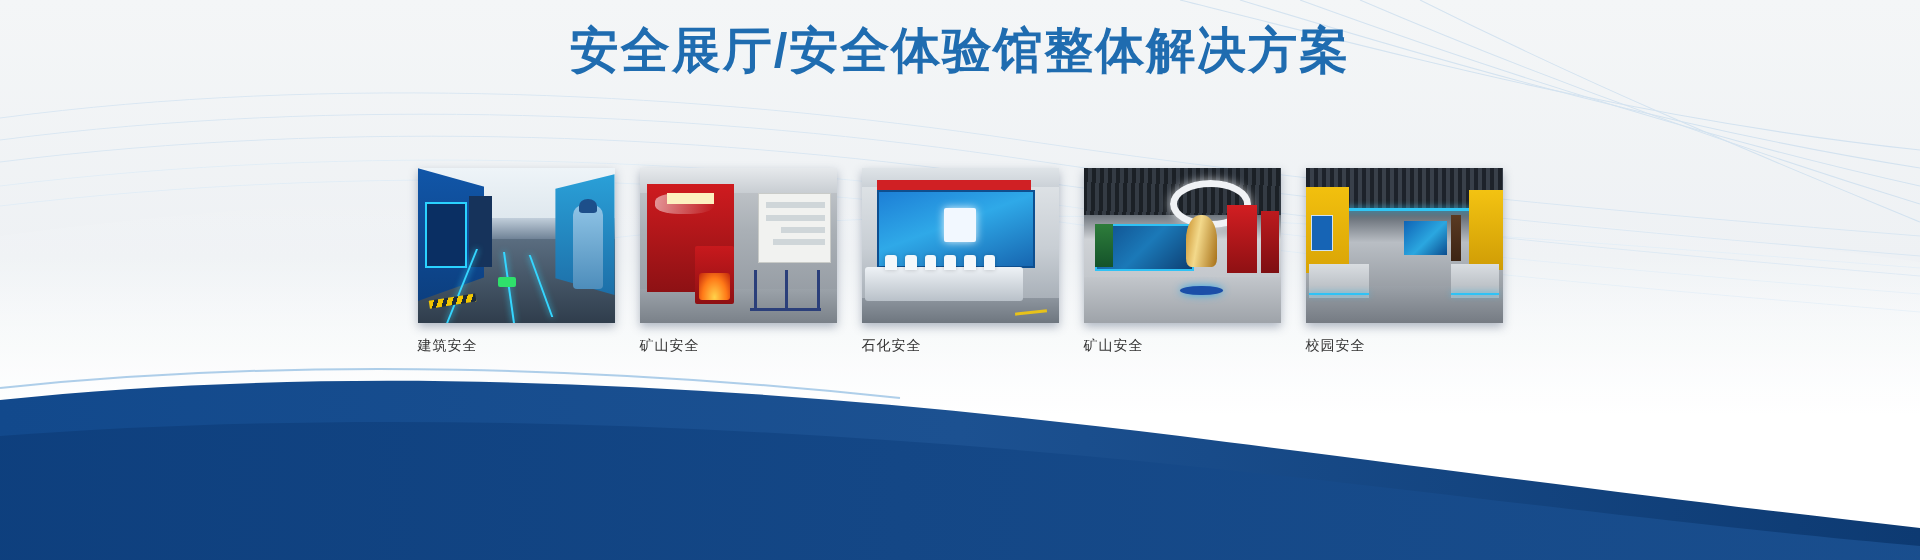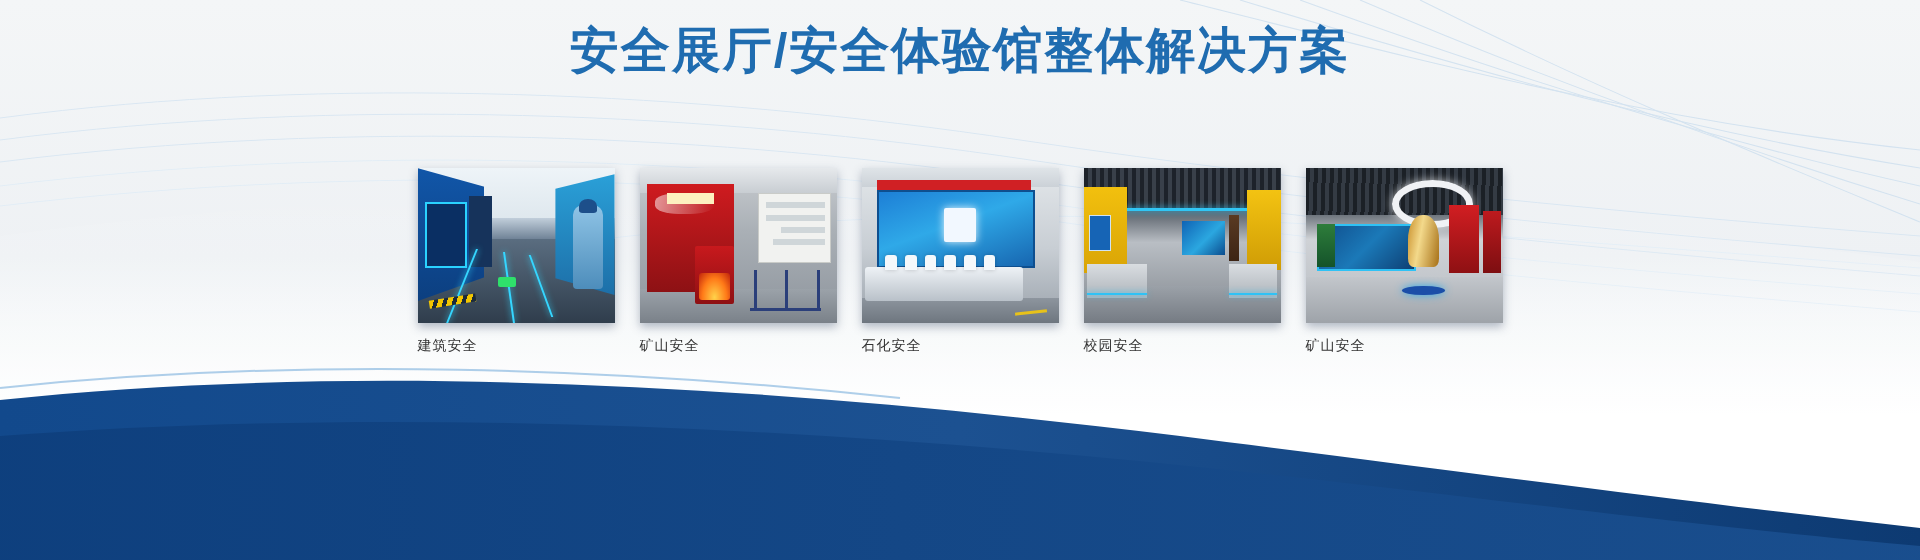--- a/index.html
+++ b/index.html
@@ -245,49 +245,49 @@
           <div class="model" style="left:52%"></div>
           <div class="model" style="left:62%"></div>
           <div class="yellowline"></div>
         </div>
       </div>
       <div class="cap">石化安全</div>
     </div>
 
     <div class="card">
       <div class="thumb">
+        <div class="sc s4">
+          <div class="ceiling"></div>
+          <div class="halo"></div>
+          <div class="floor"></div>
+          <div class="mural"></div>
+          <div class="green"></div>
+          <div class="redpillar"></div>
+          <div class="redpillar2"></div>
+          <div class="bell"></div>
+          <div class="bellbase"></div>
+        </div>
+      </div>
+      <div class="cap">矿山安全</div>
+    </div>
+
+    <div class="card">
+      <div class="thumb">
         <div class="sc s5">
           <div class="ceiling"></div>
           <div class="cyan"></div>
           <div class="floor"></div>
           <div class="ywallL"></div>
           <div class="ywallR"></div>
           <div class="blueboard"></div>
           <div class="mural"></div>
           <div class="door"></div>
           <div class="counterL"></div>
           <div class="counterR"></div>
           <div class="edgeL"></div>
           <div class="edgeR"></div>
         </div>
       </div>
       <div class="cap">校园安全</div>
     </div>
 
-    <div class="card">
-      <div class="thumb">
-        <div class="sc s4">
-          <div class="ceiling"></div>
-          <div class="halo"></div>
-          <div class="floor"></div>
-          <div class="mural"></div>
-          <div class="green"></div>
-          <div class="redpillar"></div>
-          <div class="redpillar2"></div>
-          <div class="bell"></div>
-          <div class="bellbase"></div>
-        </div>
-      </div>
-      <div class="cap">矿山安全</div>
-    </div>
-
   </div>
 </div>
 
 </body></html>

